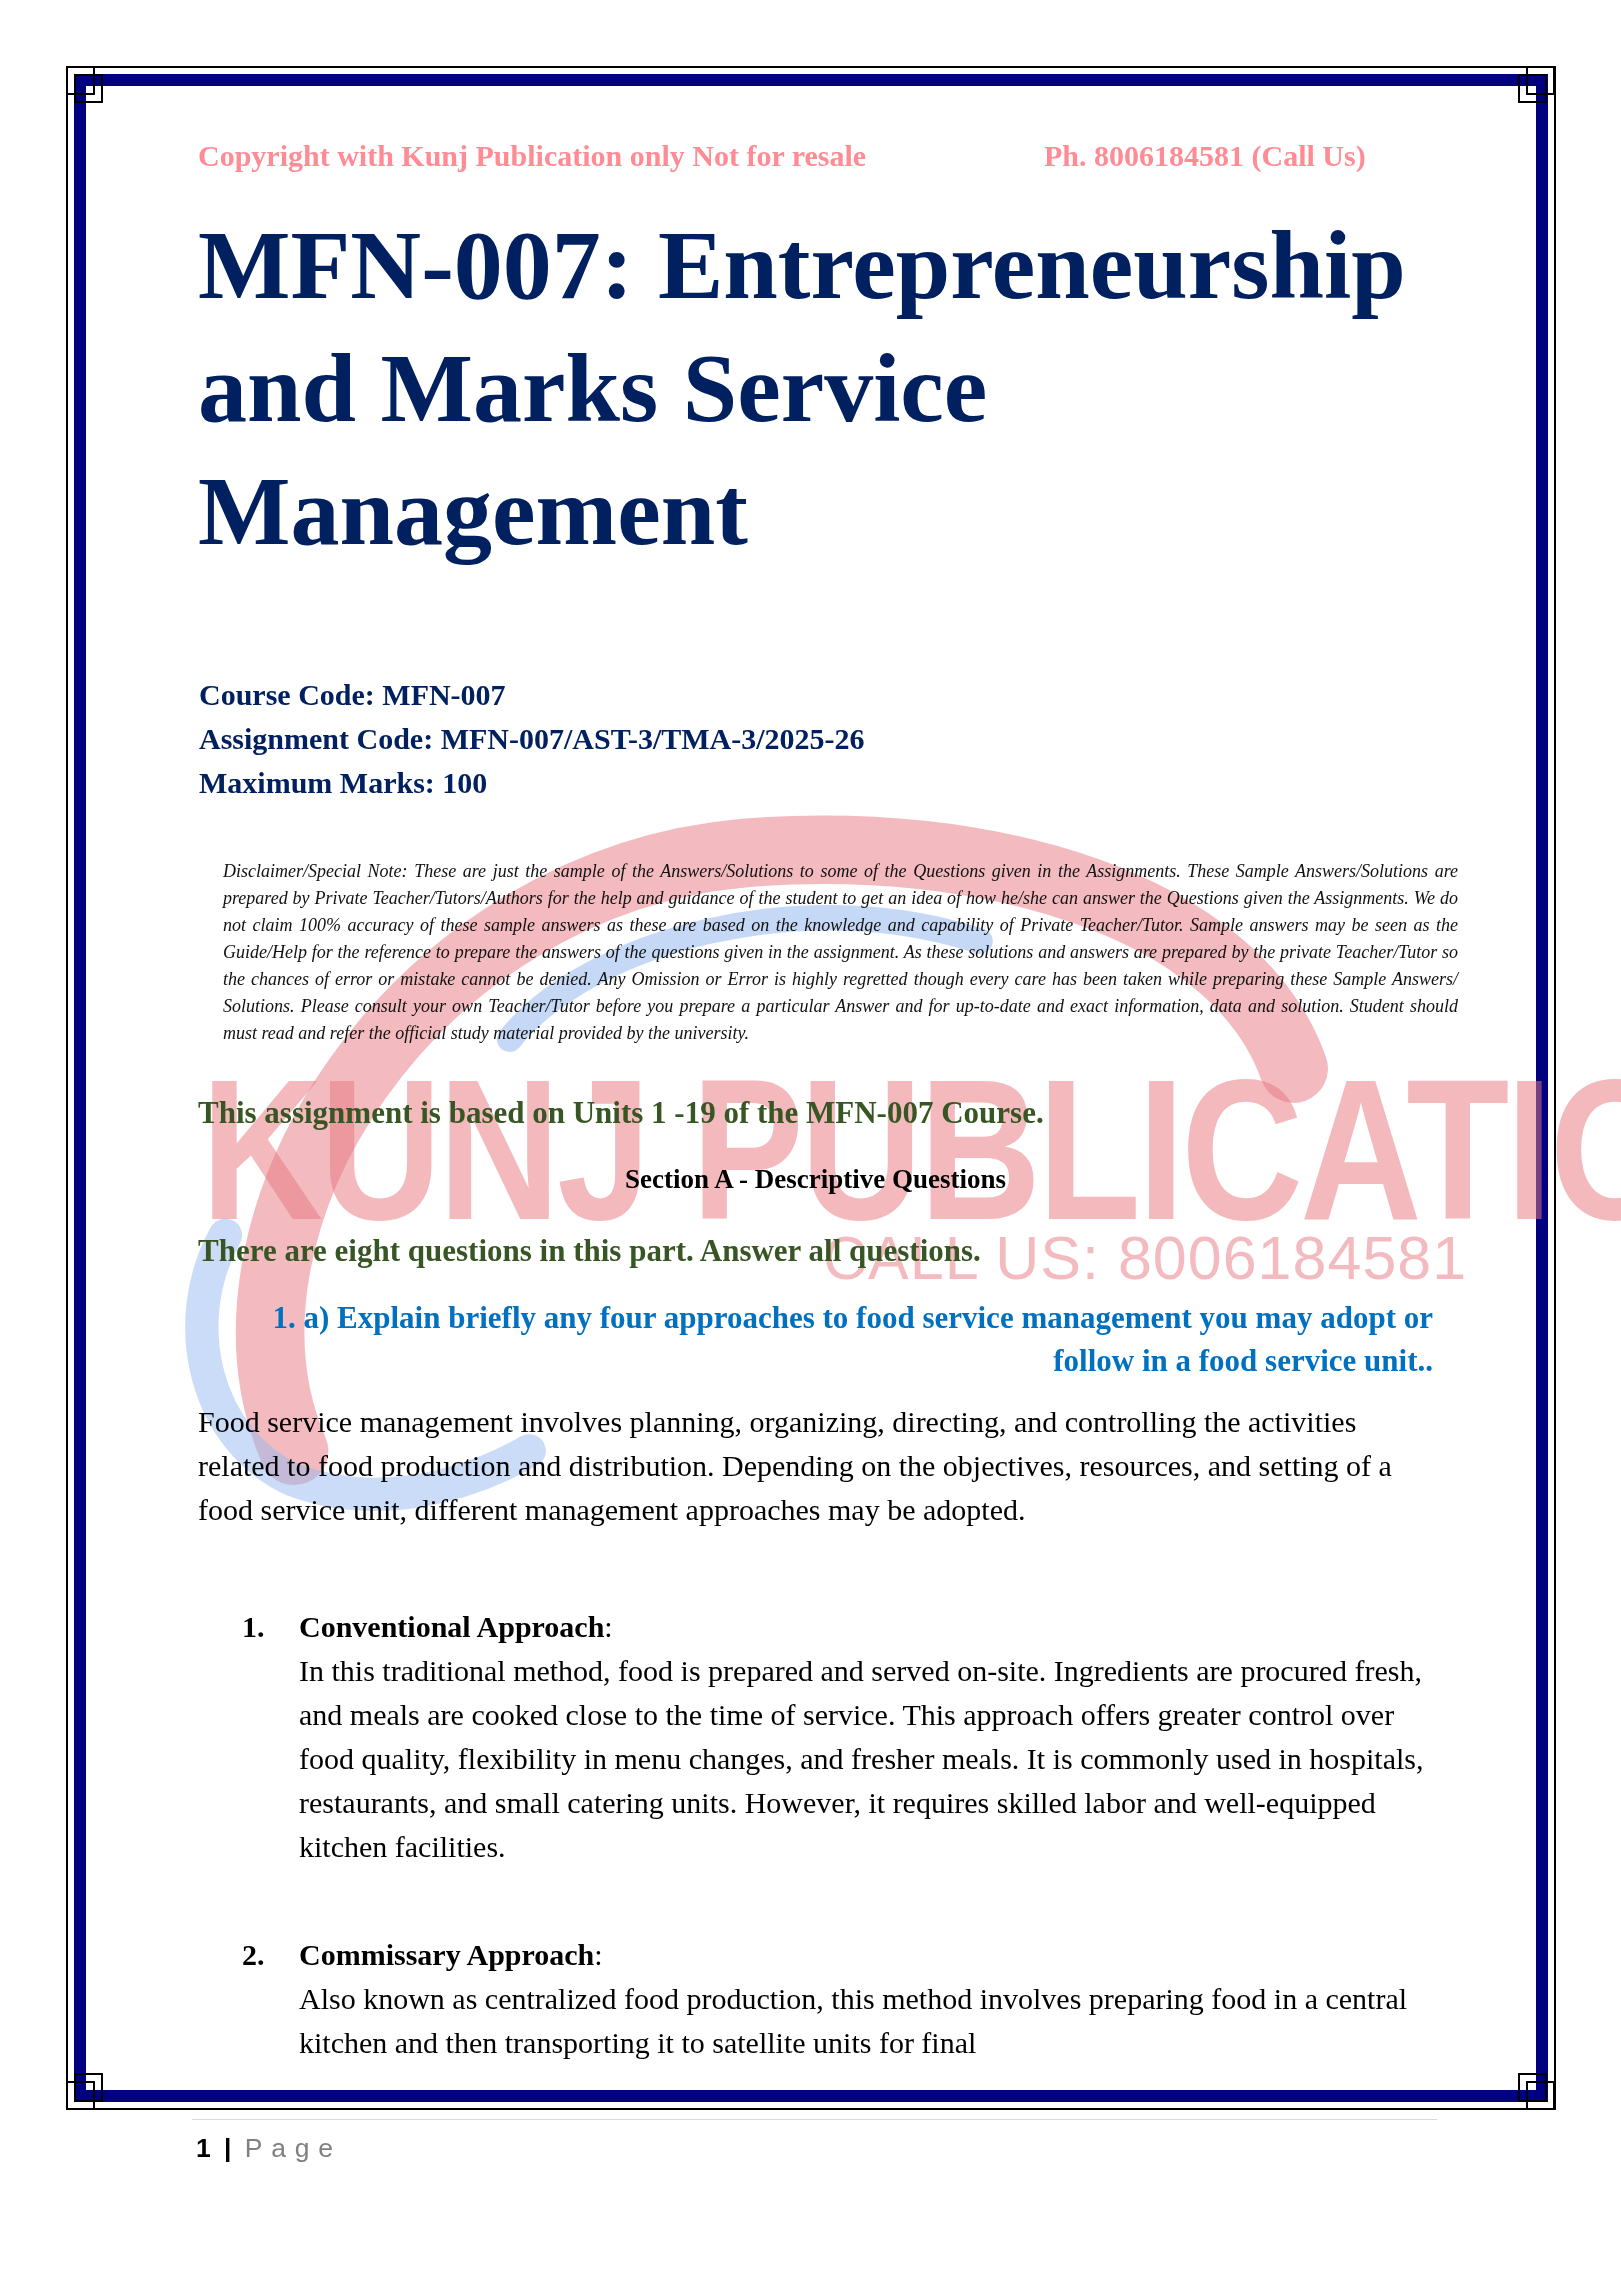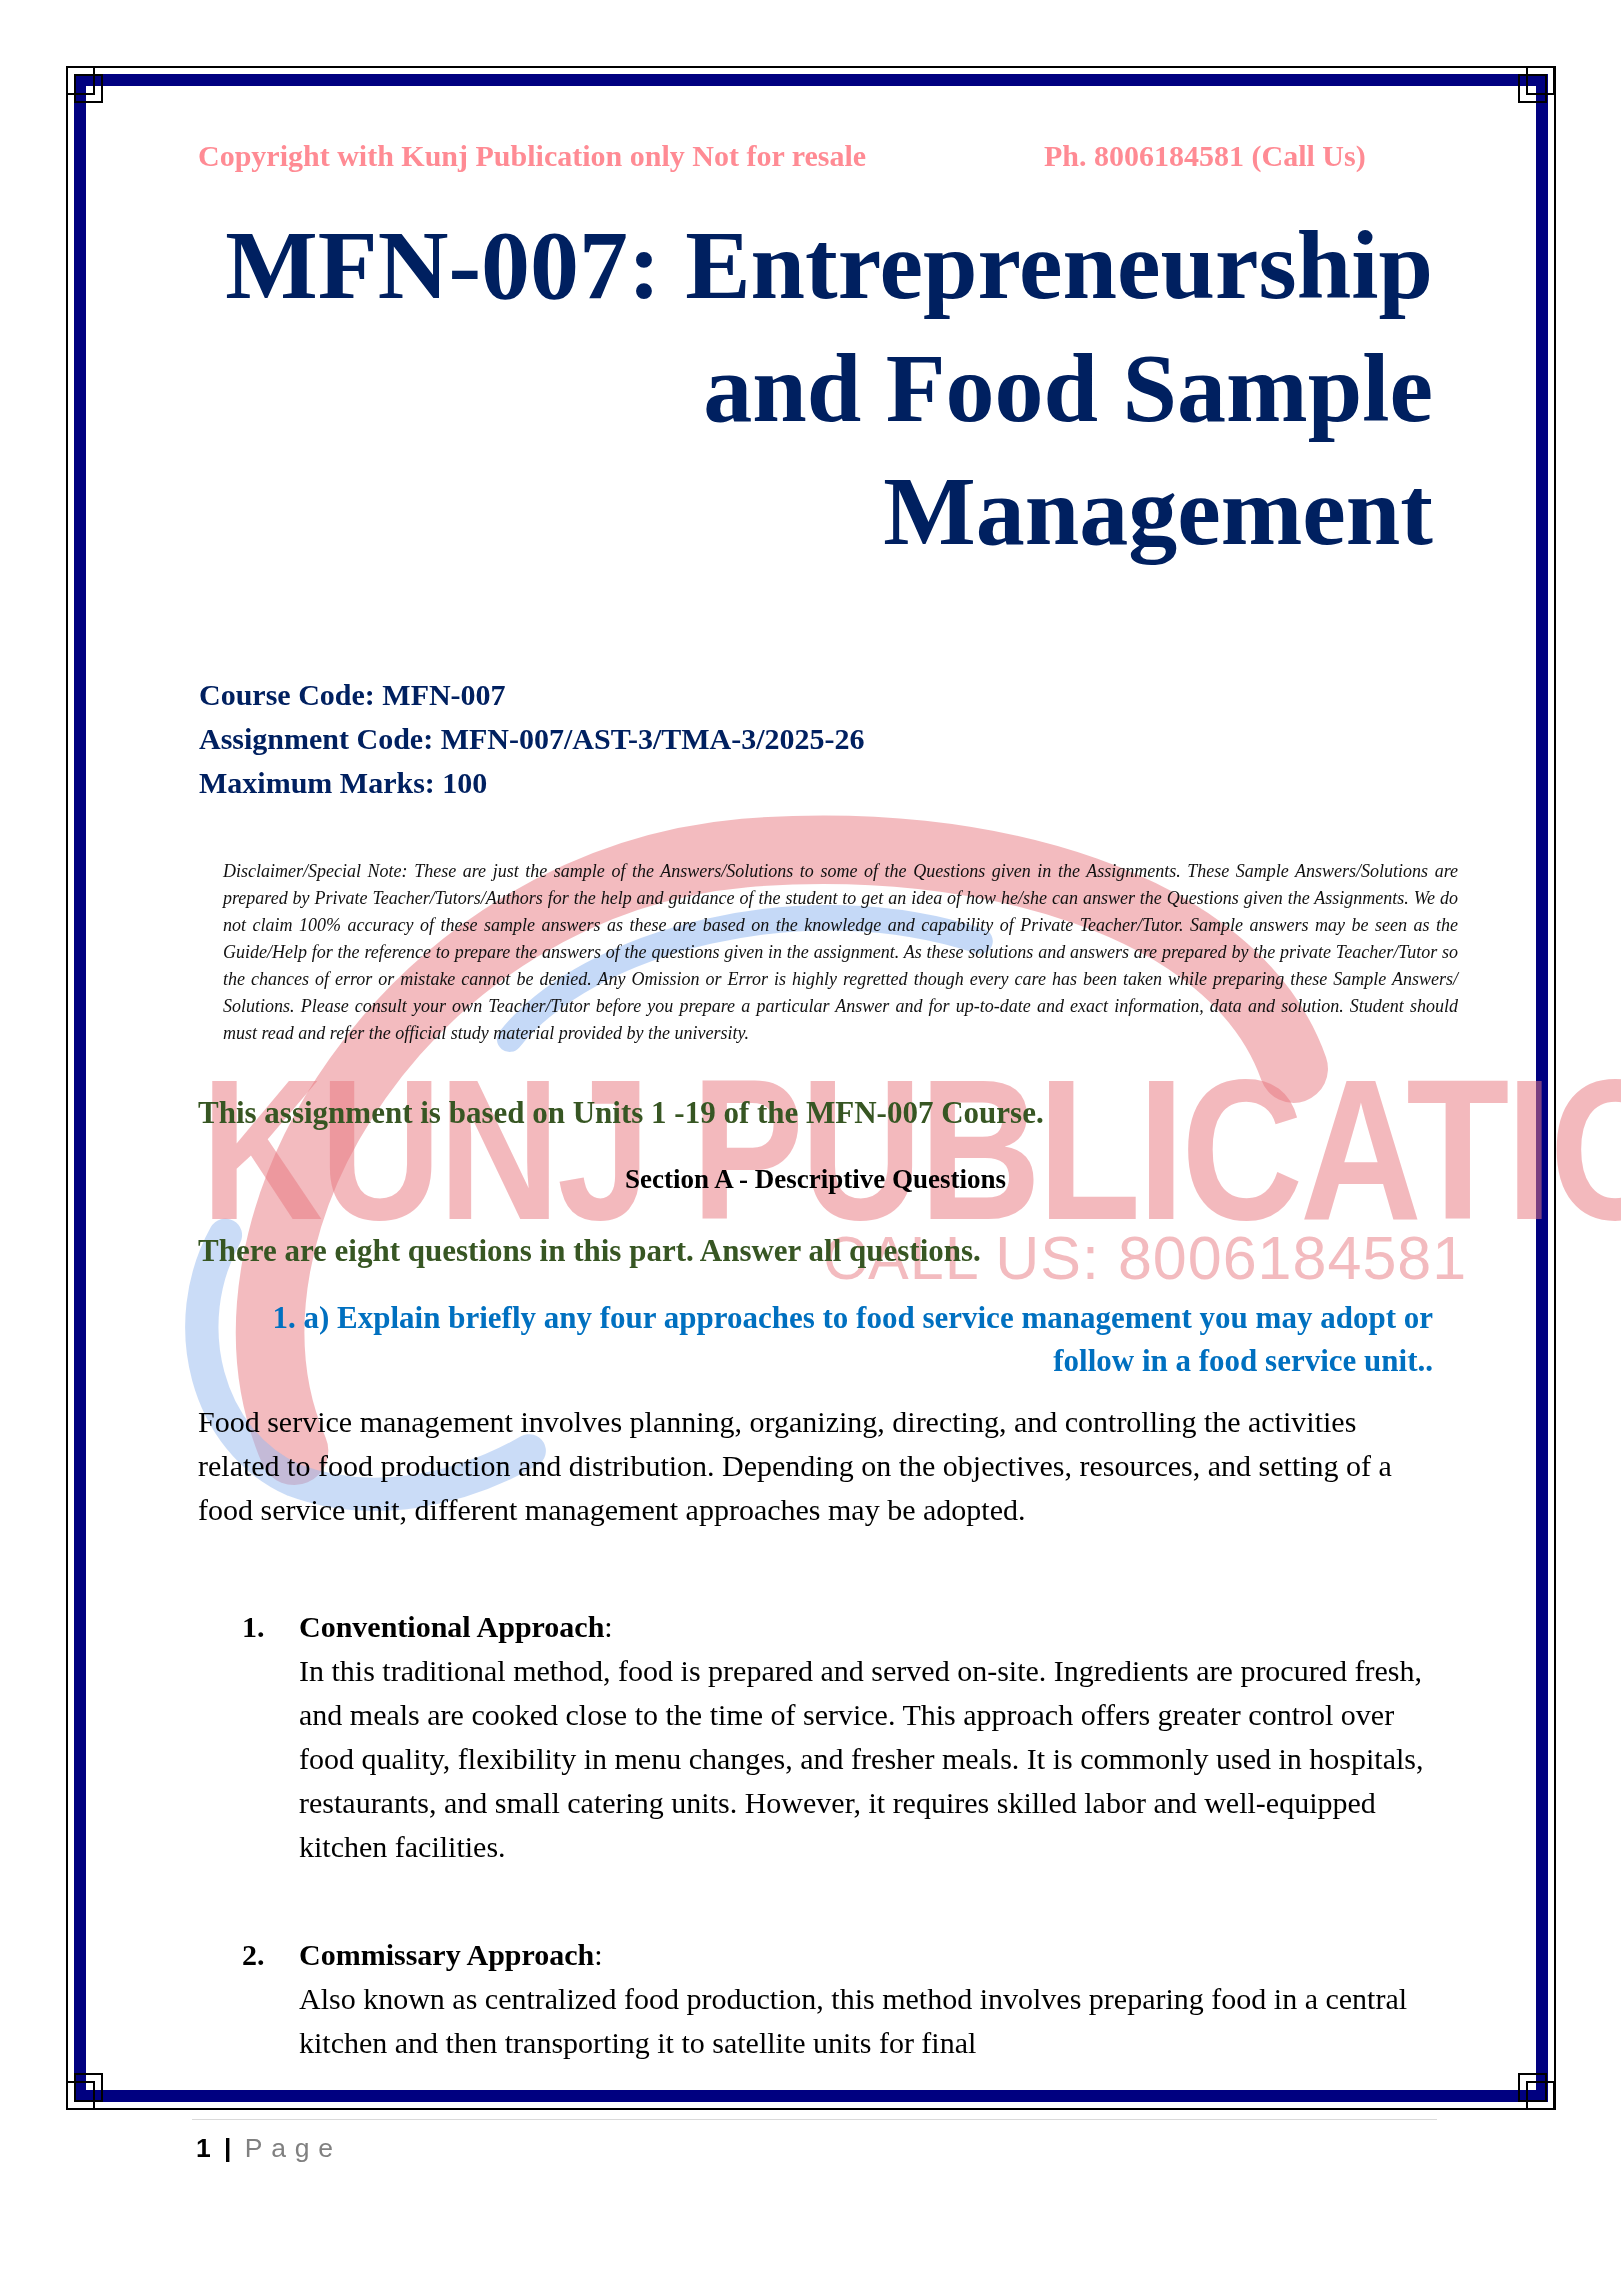--- a/index.html
+++ b/index.html
@@ -21,21 +21,21 @@
   
   .watermark { position: absolute; left: 0; top: 0; width: 1621px; height: 2293px; pointer-events: none; z-index: 0; }
   .wm-text { position: absolute; left: 201px; top: 1049px; font-family: "Liberation Sans", sans-serif; font-weight: bold; font-size: 201px; color: rgba(232,120,128,0.52); letter-spacing: -3.9px; transform: scaleX(0.84); transform-origin: left top; line-height: 1; white-space: nowrap; }
   .wm-call { position: absolute; left: 823px; top: 1223px; font-family: "Liberation Sans", sans-serif; font-size: 61px; color: rgba(232,120,128,0.50); white-space: nowrap; letter-spacing: 1px; }
 
   .content { position: absolute; left: 198px; top: 0; width: 1235px; z-index: 1; }
 
   .copyright { position: absolute; top: 139px; left: 0; width: 1235px; font-weight: bold; font-size: 30px; color: #ff8b94; white-space: nowrap; }
   .copyright .phone { position: absolute; left: 846px; }
 
-  .title { position: absolute; top: 204px; left: 0; width: 1235px; text-align: right; font-weight: bold; font-size: 98px; line-height: 123px; color: #002060; }
+  .title { position: absolute; top: 204px; left: 0; width: 1235px; text-align: left; font-weight: bold; font-size: 98px; line-height: 123px; color: #002060; }
 
   .meta { position: absolute; top: 673px; right: -1px; width: 1235px; text-align: left; font-weight: bold; font-size: 30px; line-height: 44px; color: #002060; }
 
   .disclaimer { position: absolute; top: 858px; left: 0; width: 1235px; font-style: italic; font-size: 18px; line-height: 27px; color: #111; text-align: justify; margin-left: 25px; }
 
   .based { position: absolute; top: 1095px; left: 0; font-weight: bold; font-size: 31px; color: #375623; white-space: nowrap; text-align: right; }
   .section { position: absolute; top: 1164px; left: 0; width: 1235px; text-align: center; font-weight: bold; font-size: 27px; color: #000; }
   .eight { position: absolute; top: 1233px; left: 0; font-weight: bold; font-size: 31px; color: #375623; white-space: nowrap; }
 
   .question { position: absolute; top: 1296px; left: 0; width: 1235px; font-weight: bold; font-size: 31px; line-height: 43px; color: #0070c0; text-align: right; }
@@ -81,21 +81,21 @@
 </div>
 
 <div class="content">
   <div class="copyright">
     <span>Copyright with Kunj Publication only Not for resale</span>
     <span class="phone">Ph. 8006184581 (Call Us)</span>
   </div>
 
   <div class="title">
     <div>MFN-007: Entrepreneurship</div>
-    <div>and Food Sample</div>
+    <div>and Marks Service</div>
     <div>Management</div>
   </div>
 
   <div class="meta">
     <div>Course Code: MFN-007</div>
     <div>Assignment Code: MFN-007/AST-3/TMA-3/2025-26</div>
     <div>Maximum Marks: 100</div>
   </div>
 
   <div class="disclaimer">Disclaimer/Special Note: These are just the sample of the Answers/Solutions to some of the Questions given in the Assignments. These Sample Answers/Solutions are prepared by Private Teacher/Tutors/Authors for the help and guidance of the student to get an idea of how he/she can answer the Questions given the Assignments. We do not claim 100% accuracy of these sample answers as these are based on the knowledge and capability of Private Teacher/Tutor. Sample answers may be seen as the Guide/Help for the reference to prepare the answers of the questions given in the assignment. As these solutions and answers are prepared by the private Teacher/Tutor so the chances of error or mistake cannot be denied. Any Omission or Error is highly regretted though every care has been taken while preparing these Sample Answers/ Solutions. Please consult your own Teacher/Tutor before you prepare a particular Answer and for up-to-date and exact information, data and solution. Student should must read and refer the official study material provided by the university.</div>

